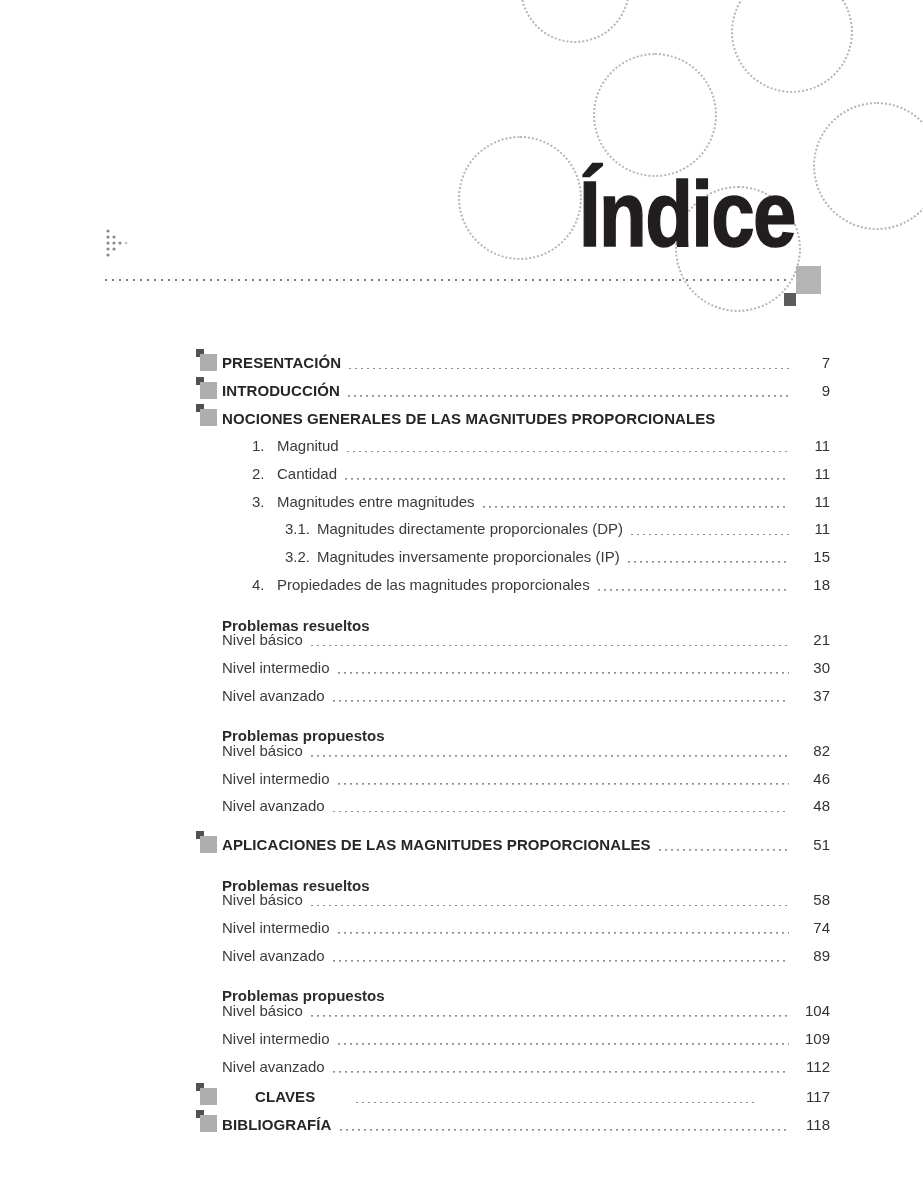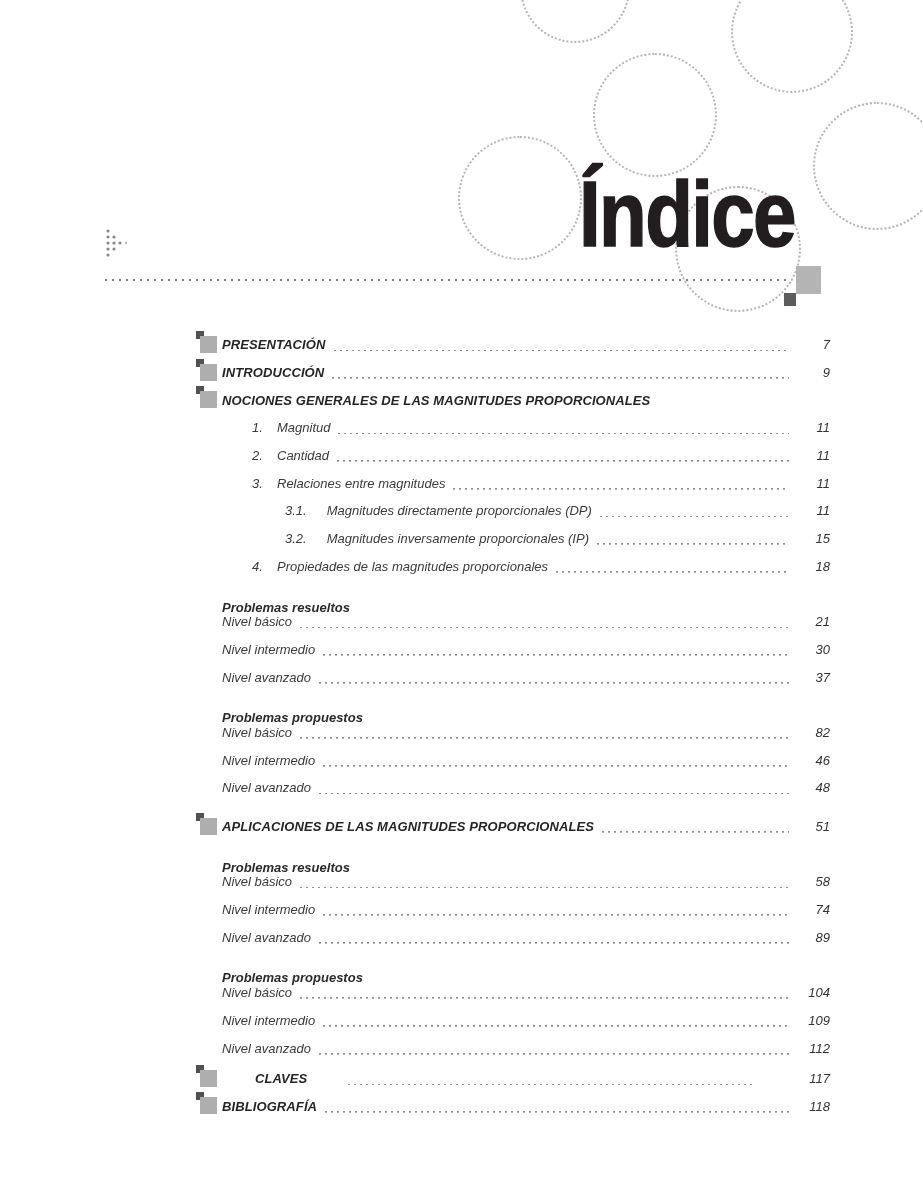--- a/index.html
+++ b/index.html
@@ -57,39 +57,38 @@
     position:absolute;left:784px;top:293px;
     width:12px;height:13px;background:#5c5c5c;
   }
 
   
   .dots-arrow{position:absolute;left:105px;top:228px;width:24px;height:30px;}
 
   
   .toc{
     position:absolute;
-    left:196px;top:331px;width:634px;
-    font-size:13px;
-    font-style:italic;
+    left:196px;top:349px;width:634px;
+    font-size:15px;
   }
   .toc-row{
     display:flex;align-items:center;
     height:27.7px;
     white-space:nowrap;
   }
   .toc-row.group-break{margin-top:11px;}
   .toc-row.minor-break{margin-top:3px;gap:33px;}
   .row-section .label{font-weight:bold;color:#262626;letter-spacing:0.1px;}
   .row-subhead{padding-left:26px;}
   .row-subhead .label{font-weight:bold;color:#2b2b2b;margin-top:26px;}
   .row-plain{padding-left:26px;}
   .row-numbered{padding-left:56px;}
   .row-numbered .num{display:inline-block;width:25px;flex:none;}
   .row-sub{padding-left:89px;}
-  .row-sub .num{display:inline-block;margin-right:20px;flex:none;}
+  .row-sub .num{display:inline-block;margin-right:7px;flex:none;}
   .label{flex:none;}
   .leader{
     flex:1 1 auto;
     height:13px;
     margin:0 5px 0 8px;
     background-image:repeating-linear-gradient(to right,#8f8f8f 0 1.6px,transparent 1.6px 6px);
     background-size:100% 1.7px;
     background-repeat:no-repeat;
     background-position:left bottom;
   }
@@ -165,21 +164,21 @@
         <span class="pagenum">11</span>
       </div>
       <div class="toc-row row-numbered">
         <span class="num">2.</span>
         <span class="label">Cantidad</span>
         <span class="leader"></span>
         <span class="pagenum">11</span>
       </div>
       <div class="toc-row row-numbered">
         <span class="num">3.</span>
-        <span class="label">Relaciones entre magnitudes</span>
+        <span class="label">Magnitudes entre magnitudes</span>
         <span class="leader"></span>
         <span class="pagenum">11</span>
       </div>
       <div class="toc-row row-sub">
         <span class="num">3.1.</span>
         <span class="label">Magnitudes directamente proporcionales (DP)</span>
         <span class="leader"></span>
         <span class="pagenum">11</span>
       </div>
       <div class="toc-row row-sub">

